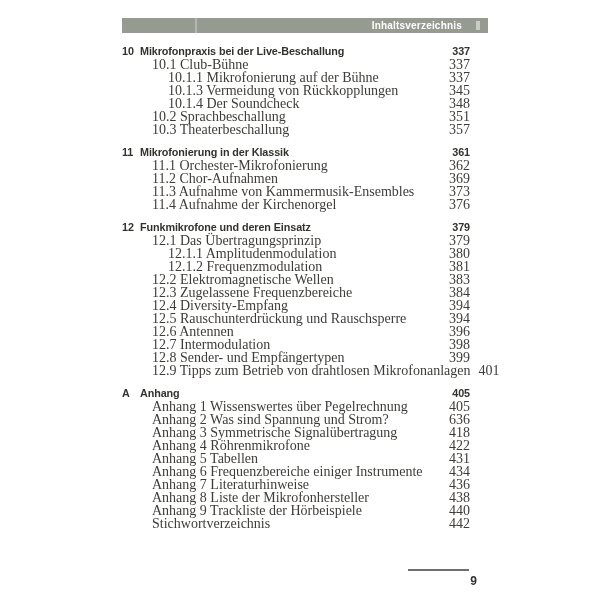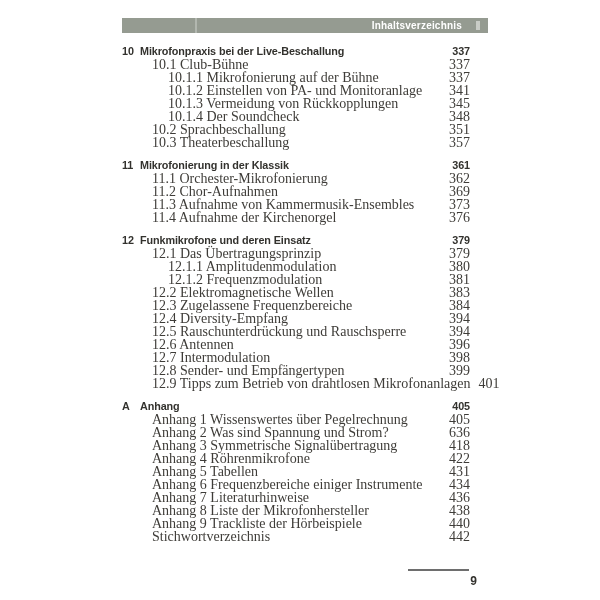--- a/index.html
+++ b/index.html
@@ -102,24 +102,20 @@
   <div class="row item indent-1">
     <span class="label">10.1 Club-Bühne</span>
     <span class="page">337</span>
   </div>
 
   <div class="row item indent-2">
     <span class="label">10.1.1 Mikrofonierung auf der Bühne</span>
     <span class="page">337</span>
   </div>
 
-  <div class="row item indent-2">
-    <span class="label">10.1.2 Einstellen von PA- und Monitoranlage</span>
-    <span class="page">341</span>
-  </div>
 
   <div class="row item indent-2">
     <span class="label">10.1.3 Vermeidung von Rückkopplungen</span>
     <span class="page">345</span>
   </div>
 
   <div class="row item indent-2">
     <span class="label">10.1.4 Der Soundcheck</span>
     <span class="page">348</span>
   </div>

